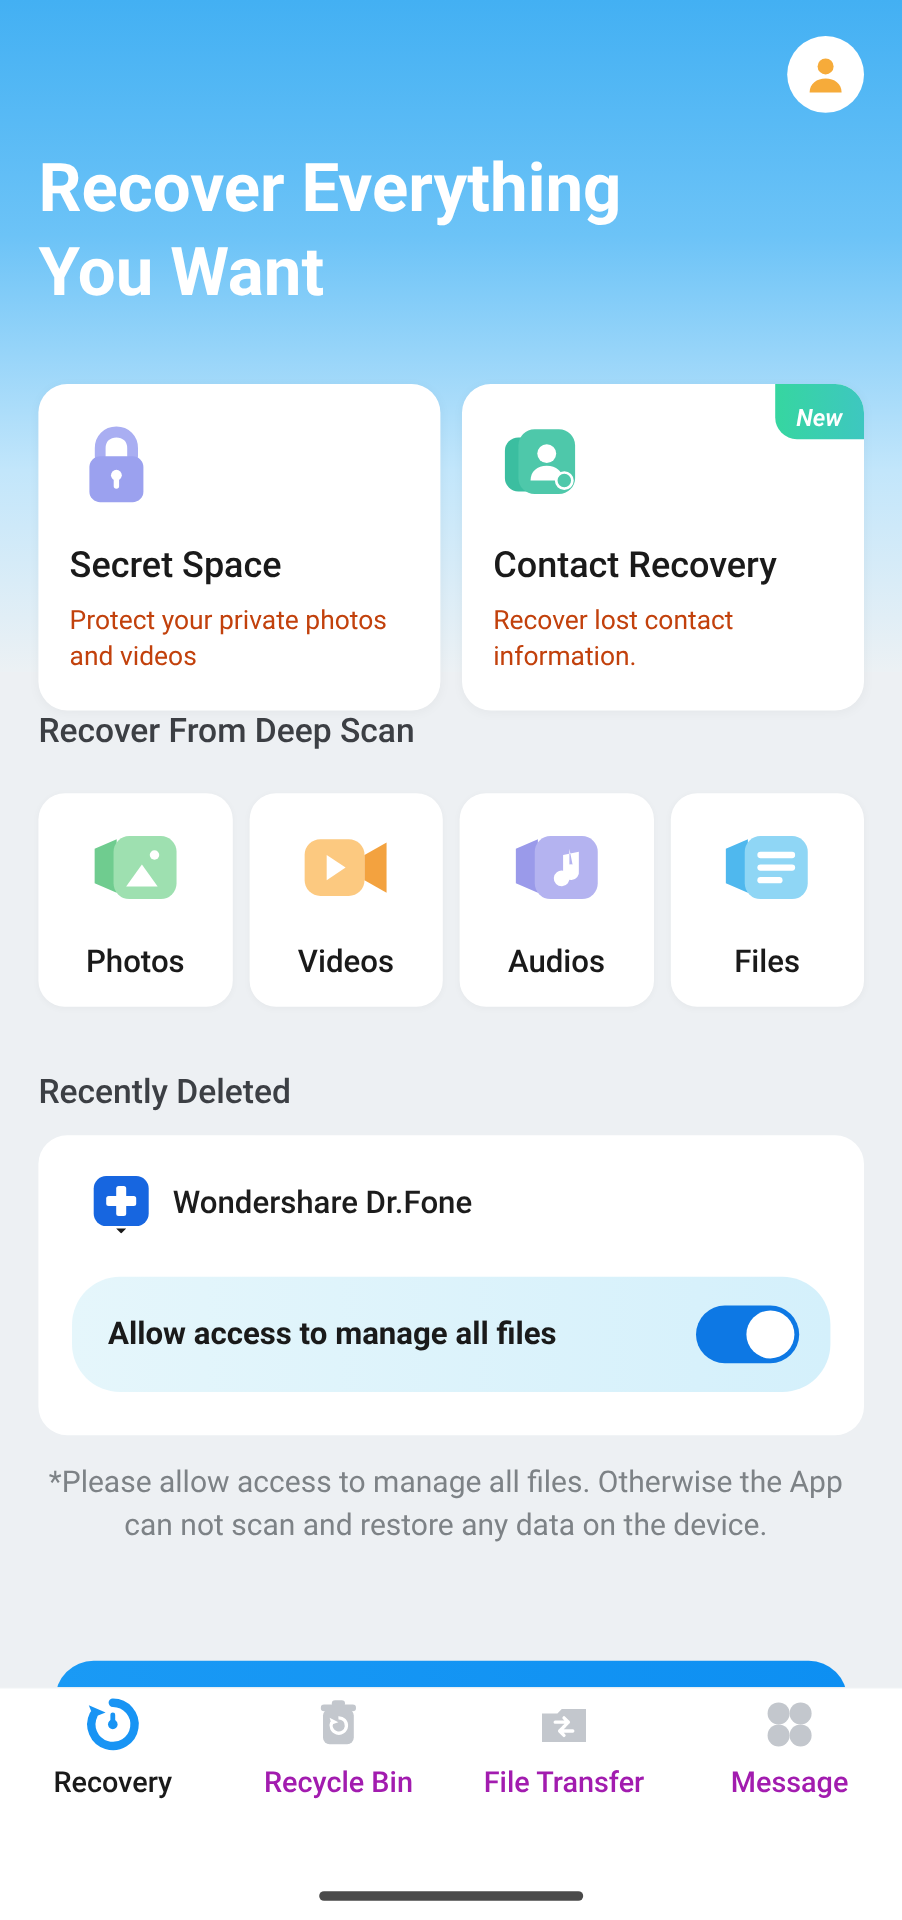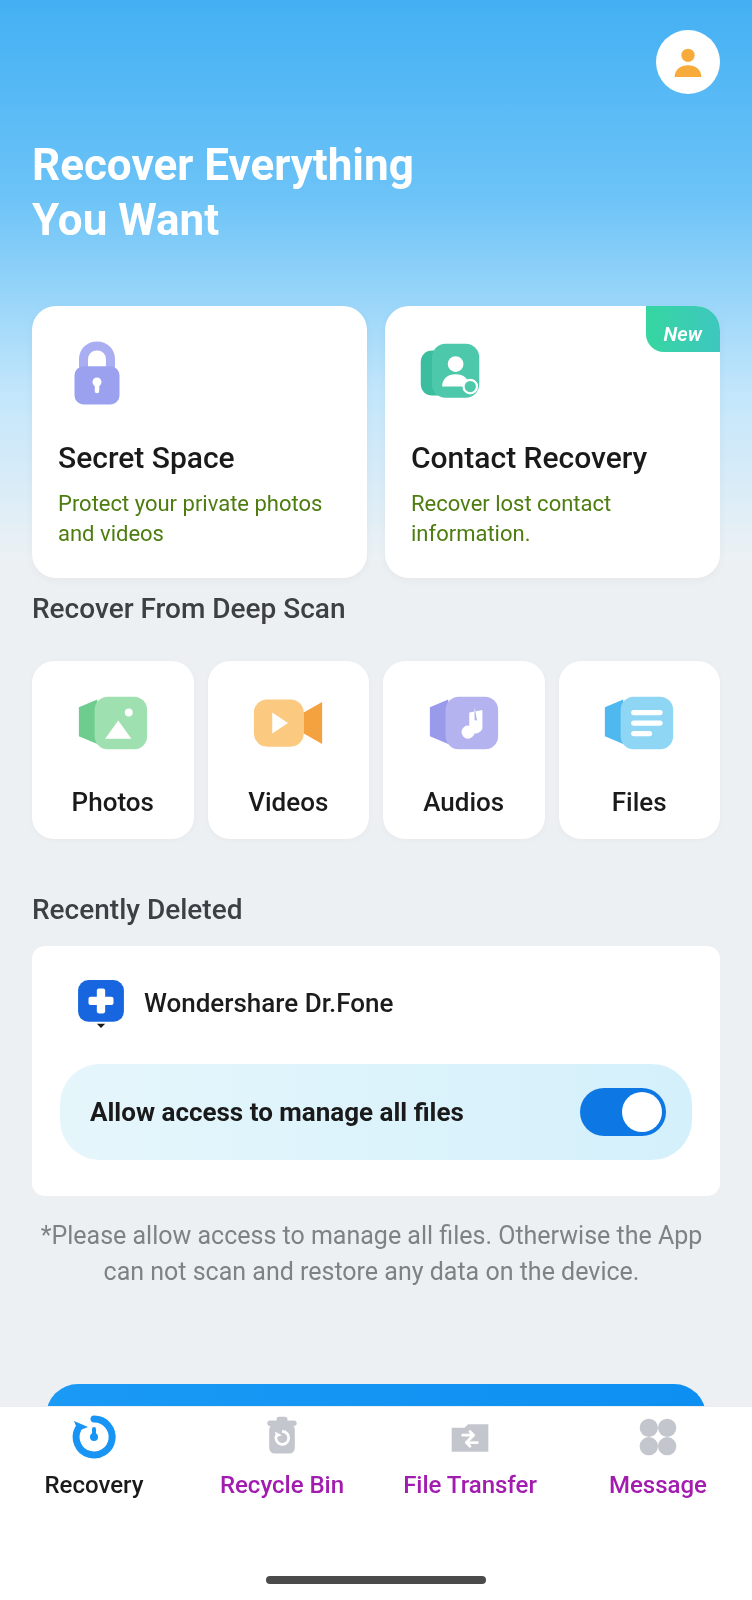--- a/index.html
+++ b/index.html
@@ -21,23 +21,23 @@
     border-radius: 50%;
     background: #fff;
     margin-left: auto;
     display: flex;
     align-items: center;
     justify-content: center;
   }
   .avatar-btn svg { width: 40px; height: 40px; }
   .title {
     color: #fff;
-    font-size: 44px;
+    font-size: 56px;
     font-weight: 700;
-    margin-top: 44px;
+    margin-top: 28px;
     line-height: 1.25;
   }
   .feature-cards {
     display: flex;
     gap: 18px;
     margin-top: 58px;
   }
   .feature-card {
     flex: 1;
     background: #fff;
@@ -61,21 +61,21 @@
   .feature-icon { width: 78px; height: 78px; display:flex;align-items:center;justify-content:center; }
   .feature-title {
     margin-top: 28px;
     font-size: 30px;
     font-weight: 500;
     color: #1a1a1a;
   }
   .feature-desc {
     margin-top: 14px;
     font-size: 22px;
-    color: #4d7c0f;
+    color: #c2410c;
     line-height: 1.35;
   }
   .section-title {
     font-size: 28px;
     color: #3c3f44;
     font-weight: 500;
     padding: 0 32px;
     margin-top: 32px;
   }
   .scan-grid {
@@ -96,21 +96,21 @@
   }
   .scan-icon { width: 84px; height: 64px; display:flex;align-items:center;justify-content:center; }
   .scan-label {
     margin-top: 32px;
     font-size: 26px;
     font-weight: 500;
     color: #1a1a1a;
   }
   .recent-card {
     background: #fff;
-    border-radius: 13px;
+    border-radius: 24px;
     margin: 20px 32px 0 32px;
     padding: 32px 28px 36px 28px;
   }
   .app-row {
     display: flex;
     align-items: center;
     gap: 18px;
     padding-left: 16px;
   }
   .app-icon { width: 50px; height: 50px; }

